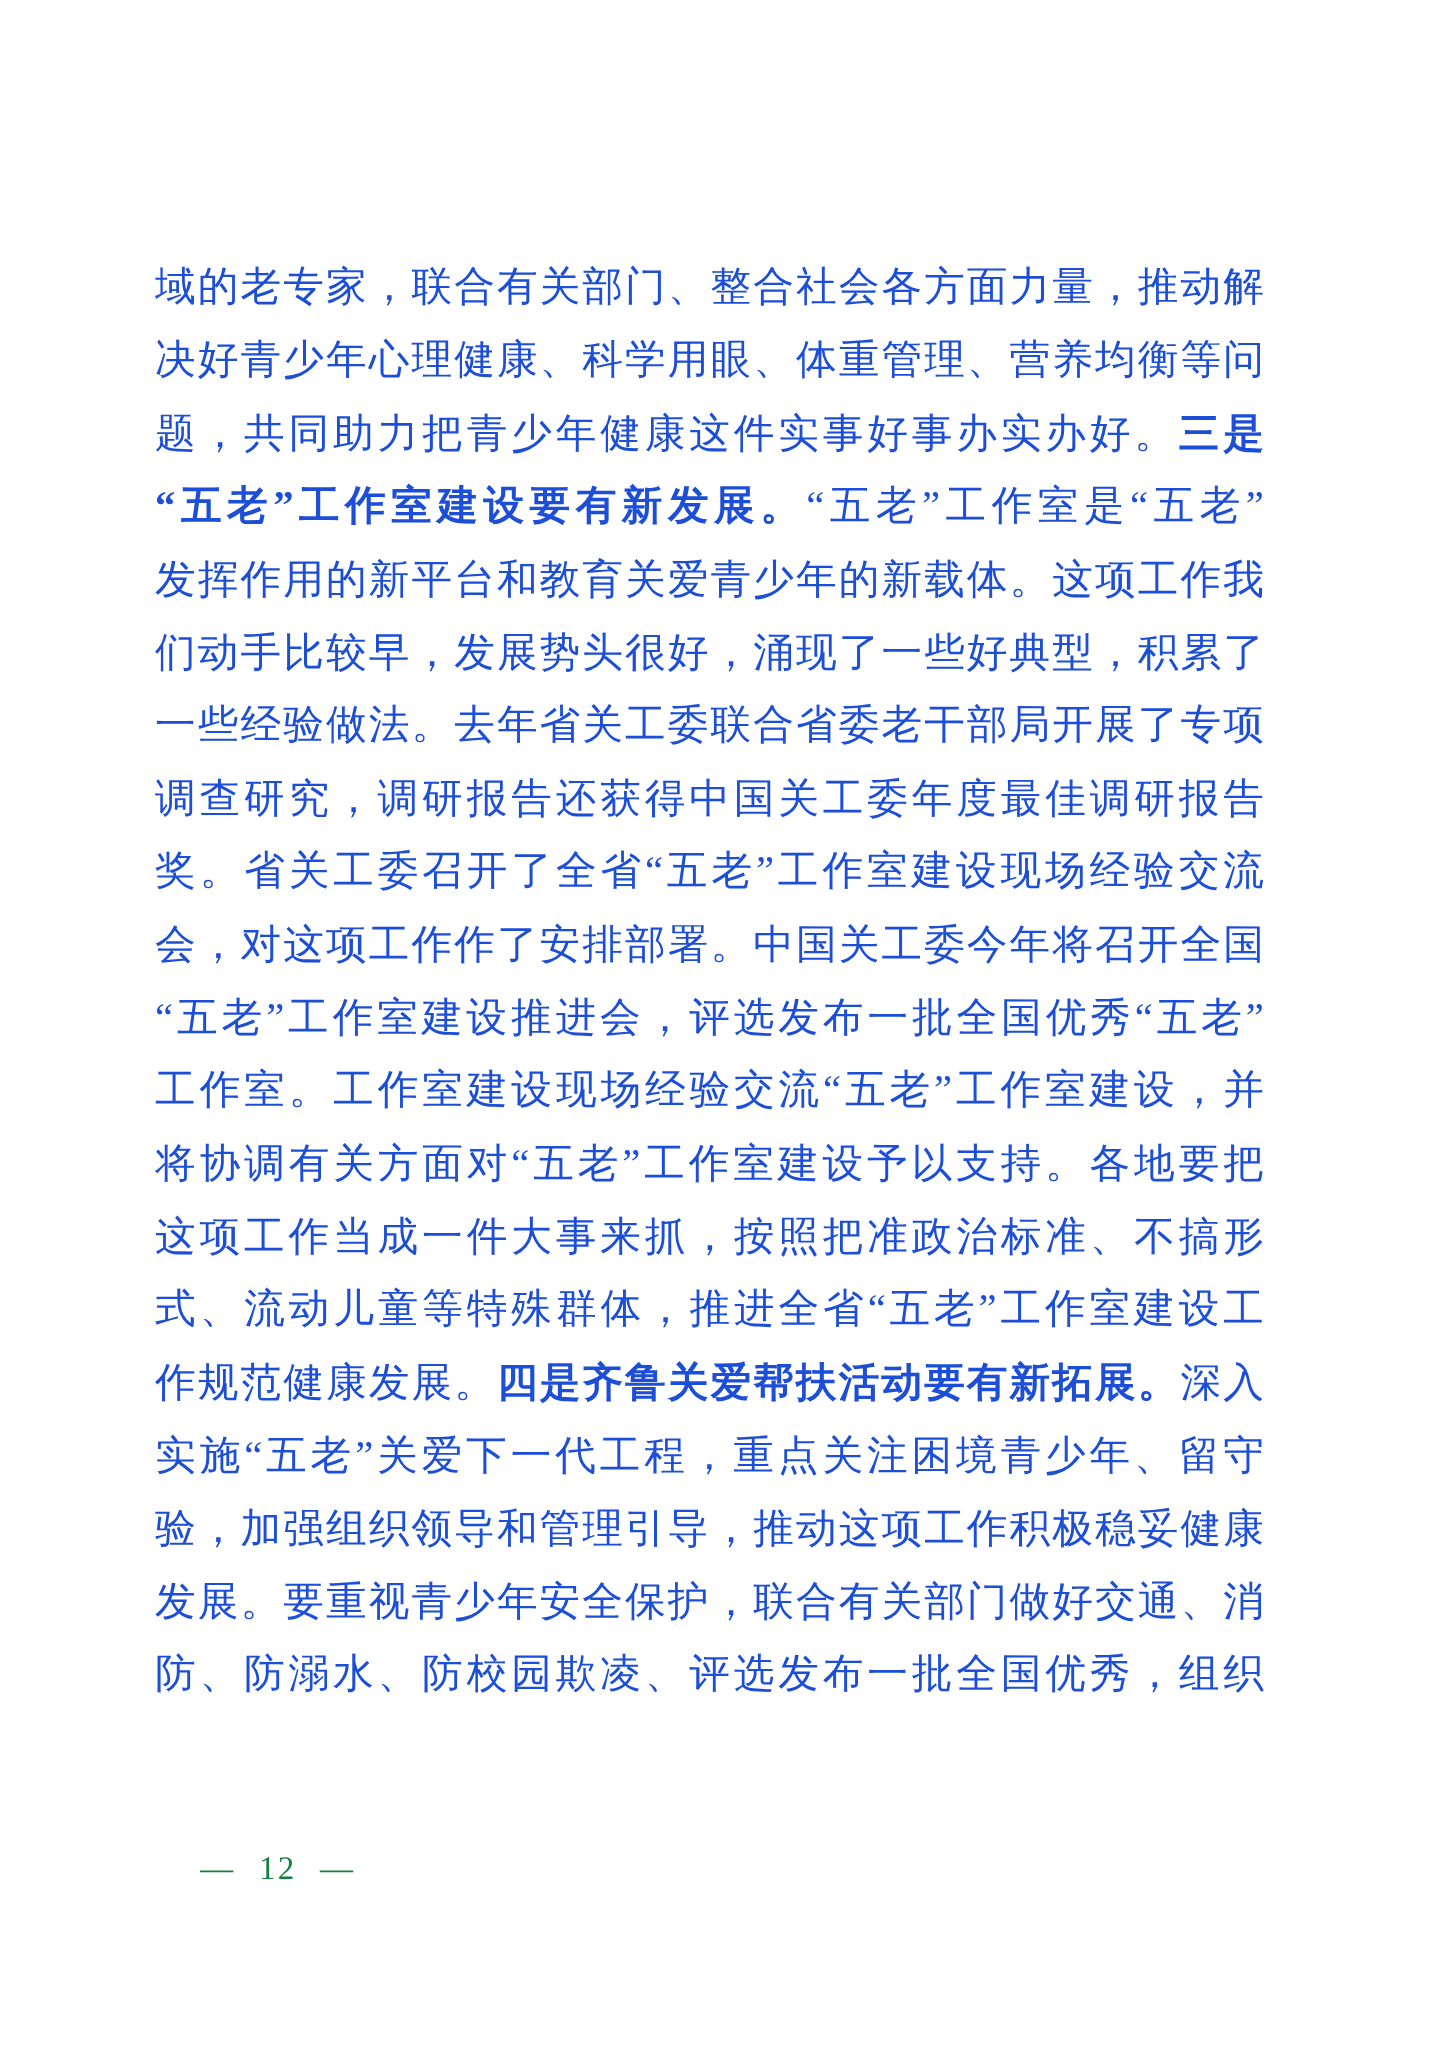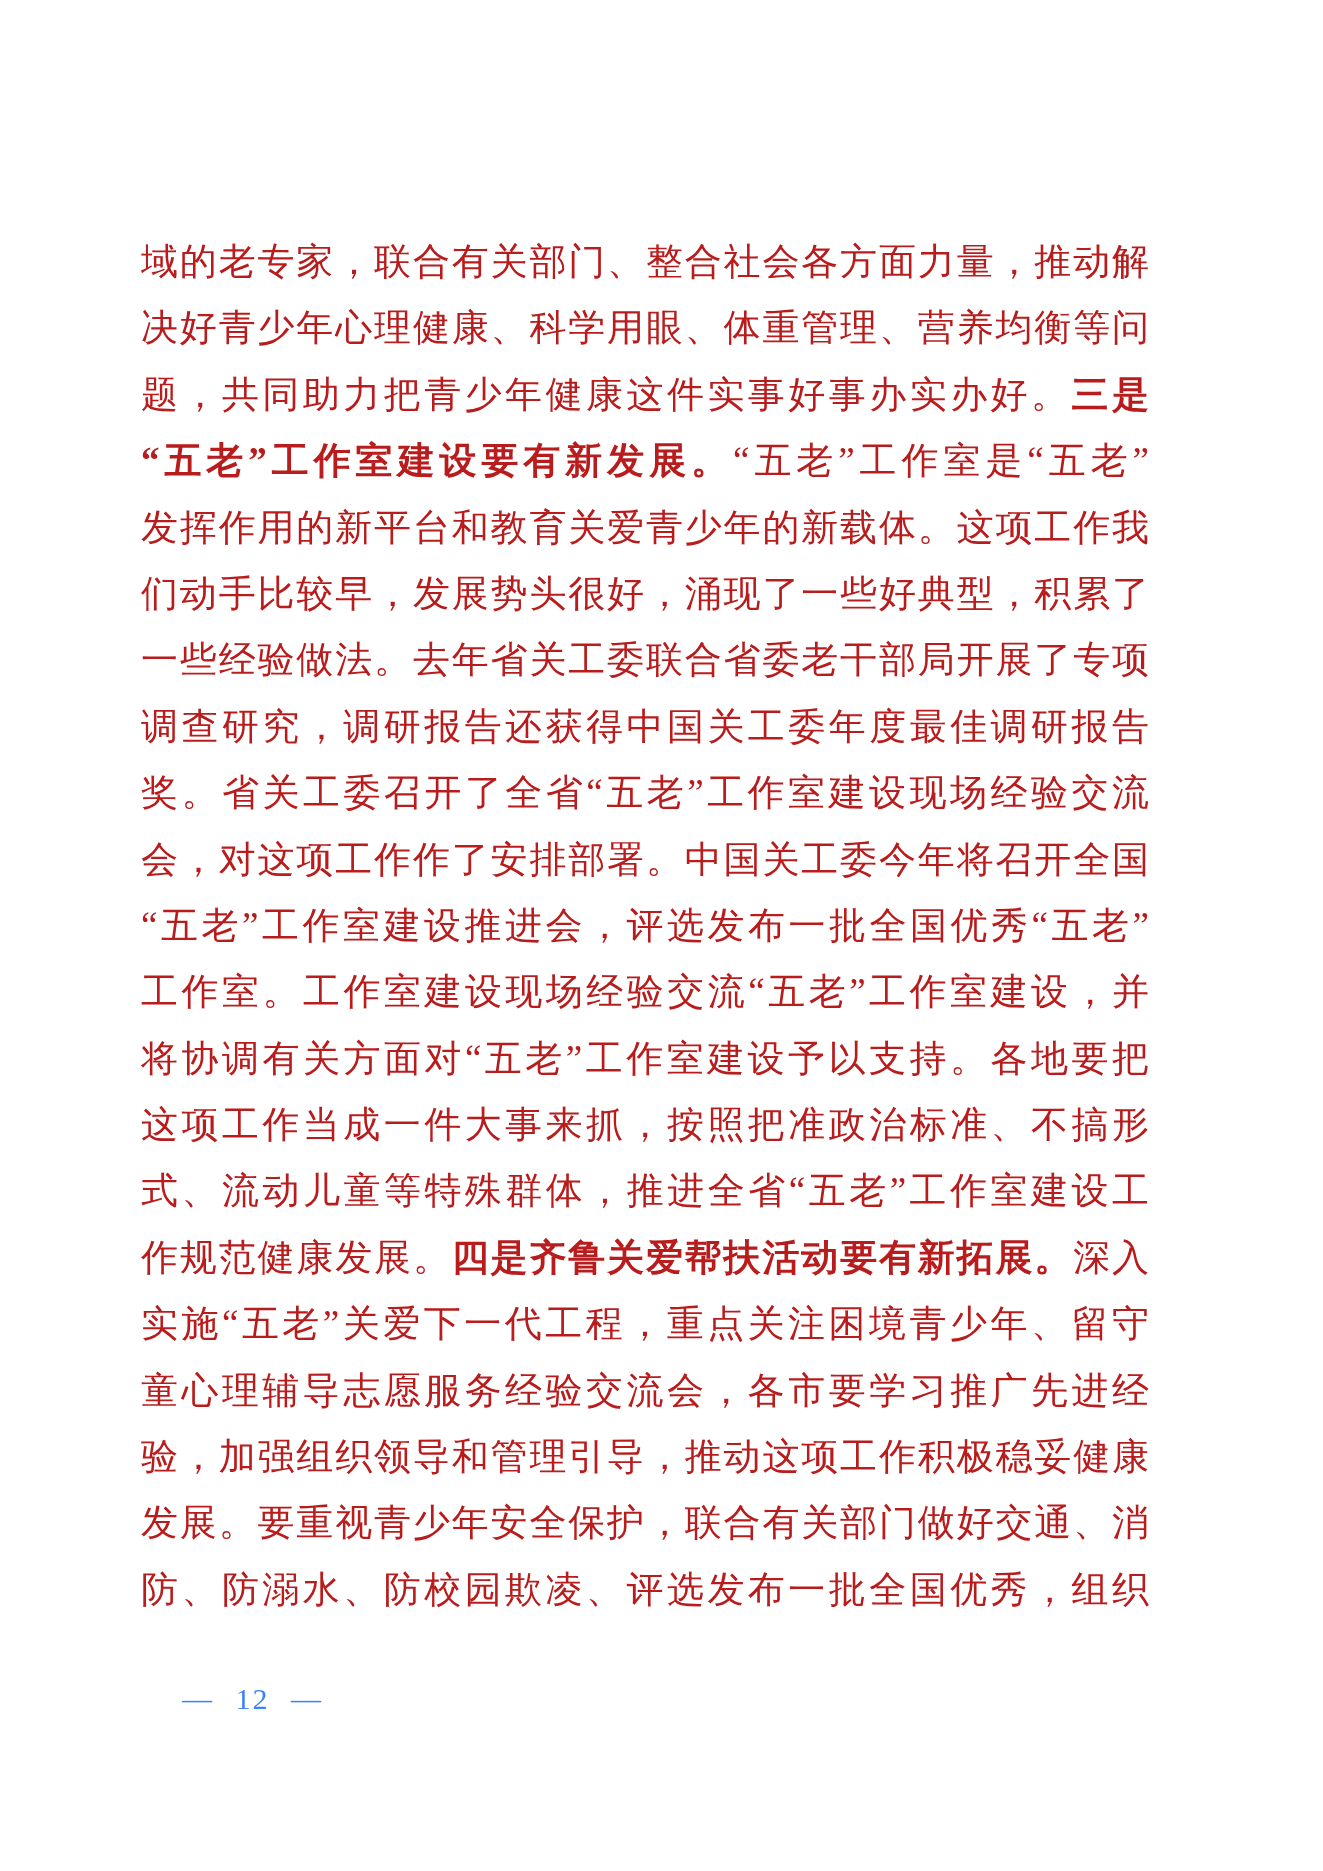--- a/index.html
+++ b/index.html
@@ -19,39 +19,39 @@
     width: 1323px;
     height: 1871px;
     background: #ffffff;
     overflow: hidden;
   }
   .text-block {
     position: absolute;
     left: 141px;
     top: 229px;
     width: 1008px;
-    color: #b91c1c;
+    color: #1d4ed8;
   }
   .line {
     font-size: 37px;
     line-height: 66.4px;
     height: 66.4px;
     text-align: justify;
     text-align-last: justify;
     overflow: hidden;
     white-space: nowrap;
   }
   .seg { font-weight: 400; }
   .seg.bold { font-weight: 700; }
   .footer {
     position: absolute;
     left: 182px;
     top: 1682px;
     font-size: 30px;
-    color: #3b82f6;
+    color: #15803d;
     letter-spacing: 2px;
     word-spacing: 12px;
     white-space: pre;
   }
 </style>
 </head>
 <body>
 
 <div class="page">
   <div class="text-block" id="lines-container">
@@ -65,19 +65,18 @@
       <div class="line"><span class="seg">调查研究，调研报告还获得中国关工委年度最佳调研报告</span></div>
       <div class="line"><span class="seg">奖。省关工委召开了全省“五老”工作室建设现场经验交流</span></div>
       <div class="line"><span class="seg">会，对这项工作作了安排部署。中国关工委今年将召开全国</span></div>
       <div class="line"><span class="seg">“五老”工作室建设推进会，评选发布一批全国优秀“五老”</span></div>
       <div class="line"><span class="seg">工作室。工作室建设现场经验交流“五老”工作室建设，并</span></div>
       <div class="line"><span class="seg">将协调有关方面对“五老”工作室建设予以支持。各地要把</span></div>
       <div class="line"><span class="seg">这项工作当成一件大事来抓，按照把准政治标准、不搞形</span></div>
       <div class="line"><span class="seg">式、流动儿童等特殊群体，推进全省“五老”工作室建设工</span></div>
       <div class="line"><span class="seg">作规范健康发展。</span><span class="seg bold">四是齐鲁关爱帮扶活动要有新拓展。</span><span class="seg">深入</span></div>
       <div class="line"><span class="seg">实施“五老”关爱下一代工程，重点关注困境青少年、留守</span></div>
-      <div class="line"><span class="seg">童心理辅导志愿服务经验交流会，各市要学习推广先进经</span></div>
       <div class="line"><span class="seg">验，加强组织领导和管理引导，推动这项工作积极稳妥健康</span></div>
       <div class="line"><span class="seg">发展。要重视青少年安全保护，联合有关部门做好交通、消</span></div>
       <div class="line"><span class="seg">防、防溺水、防校园欺凌、评选发布一批全国优秀，组织</span></div>
     </div>
   <div class="footer">— 12 —</div>
 </div>
 
 </body></html>

